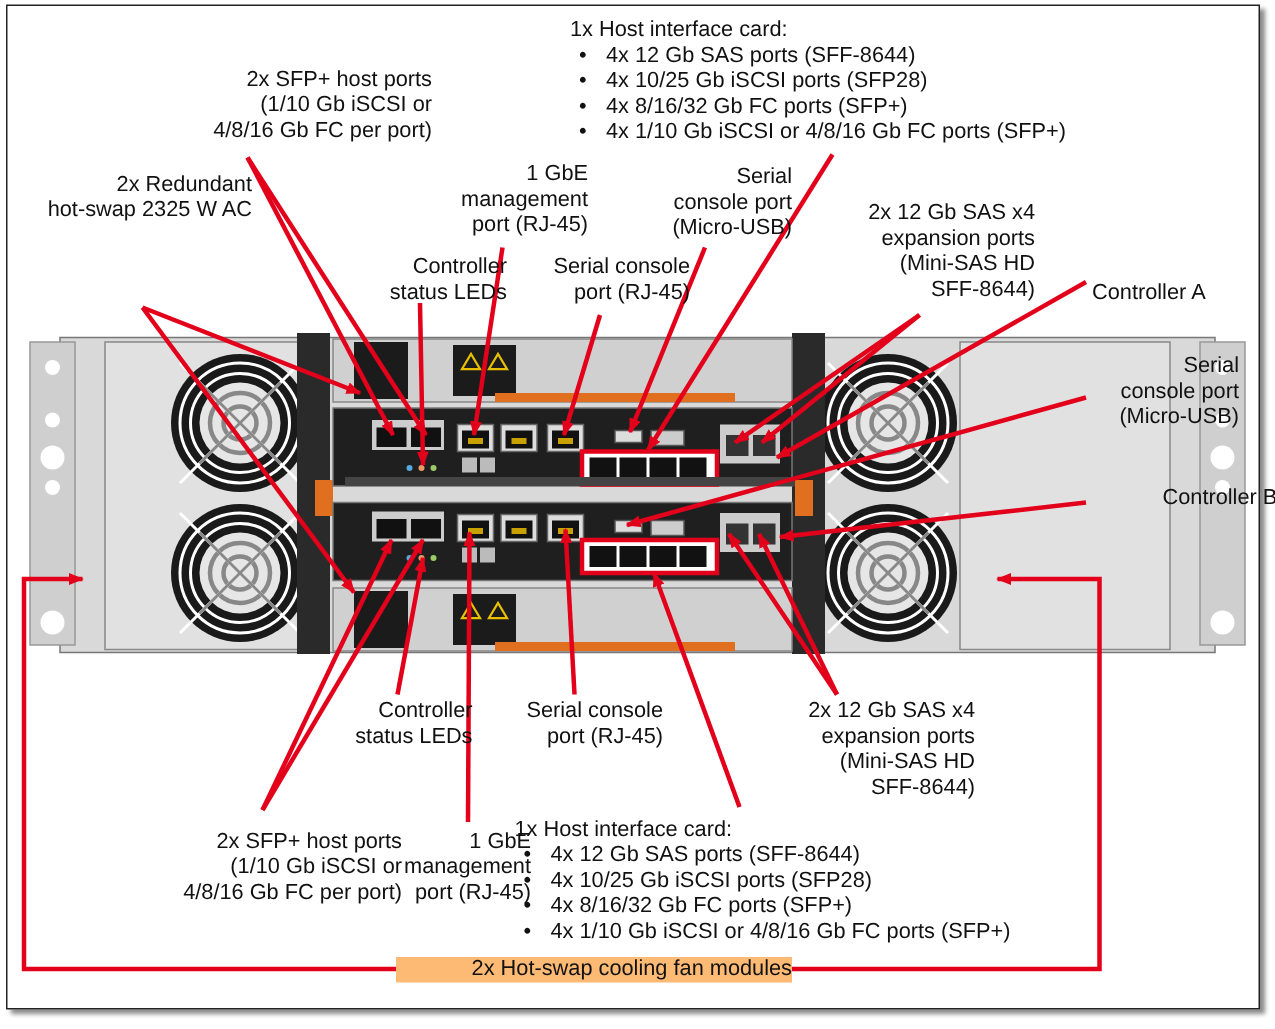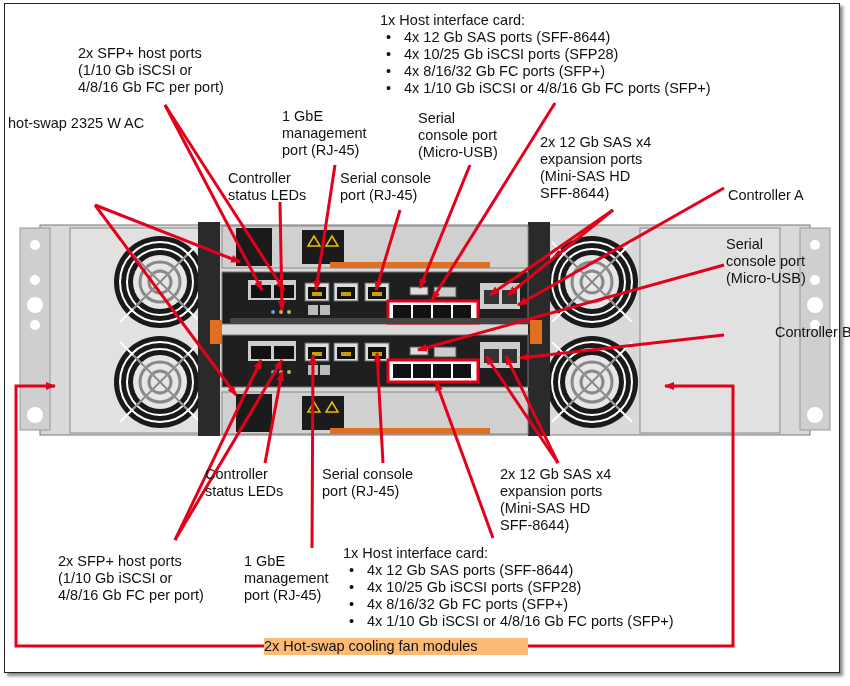--- a/index.html
+++ b/index.html
@@ -1,18 +1,18 @@
 <!DOCTYPE html>
 <html><head>
 <meta charset="utf-8">
 <style>
   html, body { margin:0; padding:0; background:#ffffff; }
   body { width:850px; height:686px; position:relative; overflow:hidden; font-family:"Liberation Sans", sans-serif; color:#111; }
   .frame { position:absolute; left:4px; top:3px; width:834px; height:668px; border:1px solid #222; background:#fff; box-shadow:3px 3px 3px #8a8a8a; }
-  .lbl { position:absolute; font-size:14.5px; line-height:17px; text-align:left; white-space:nowrap; color:#111; }
+  .lbl { position:absolute; font-size:14.5px; line-height:17px; text-align:right; white-space:nowrap; color:#111; }
   .lbl div { display:block; }
   .lleft { text-align:left; }
   .bul { padding-left:8px; }
   .bul::before { content:"\2022"; display:inline-block; width:18px; margin-left:-2px; }
   svg#art { position:absolute; left:0; top:0; }
 </style>
 </head>
 <body>
 
 <div class="frame"></div>
@@ -176,20 +176,21 @@
   <div class="bul">4x 1/10 Gb iSCSI or 4/8/16 Gb FC ports (SFP+)</div>
 </div>
 
 <div class="lbl" style="left:78px;top:45px;width:210px;">
   <div>2x SFP+ host ports</div>
     <div>(1/10 Gb iSCSI or</div>
     <div>4/8/16 Gb FC per port)</div>
 </div>
 
 <div class="lbl" style="left:8px;top:115px;width:160px;">
+  <div>2x Redundant</div>
     <div>hot-swap 2325 W AC</div>
 </div>
 
 <div class="lbl" style="left:282px;top:108px;width:110px;">
   <div>1 GbE</div>
     <div>management</div>
     <div>port (RJ-45)</div>
 </div>
 
 <div class="lbl" style="left:228px;top:170px;width:110px;">

